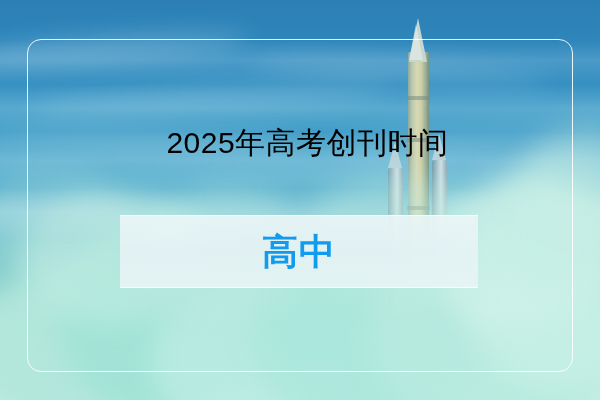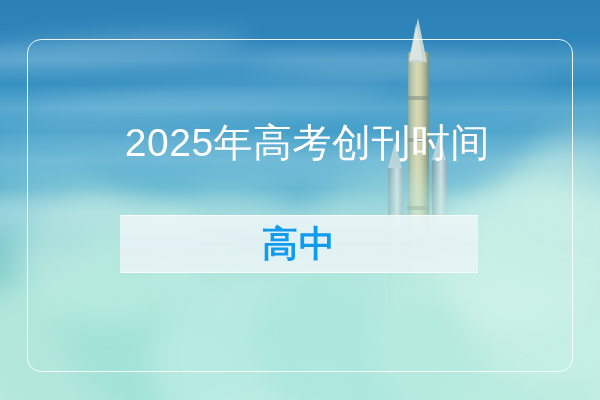--- a/index.html
+++ b/index.html
@@ -248,35 +248,35 @@
     pointer-events: none;
   }
 
   
   .title {
     position: absolute;
     left: 0;
     right: 0;
     top: 126px;
     text-align: center;
-    color: #ffffff;
-    font-size: 39px;
+    color: #000000;
+    font-size: 30px;
     line-height: 34px;
     letter-spacing: 0.5px;
     white-space: nowrap;
     padding-left: 15px;
   }
 
   
   .cat-bar {
     position: absolute;
     left: 120px;
     top: 215px;
     width: 358px;
-    height: 58px;
+    height: 73px;
     box-sizing: border-box;
     background: linear-gradient(180deg,
       rgba(236,246,247,0.90) 0%,
       rgba(229,242,244,0.93) 50%,
       rgba(232,244,245,0.90) 100%);
     border-top: 1px solid rgba(255,255,255,0.75);
     border-bottom: 1px solid rgba(255,255,255,0.70);
     display: flex;
     align-items: center;
     justify-content: center;

